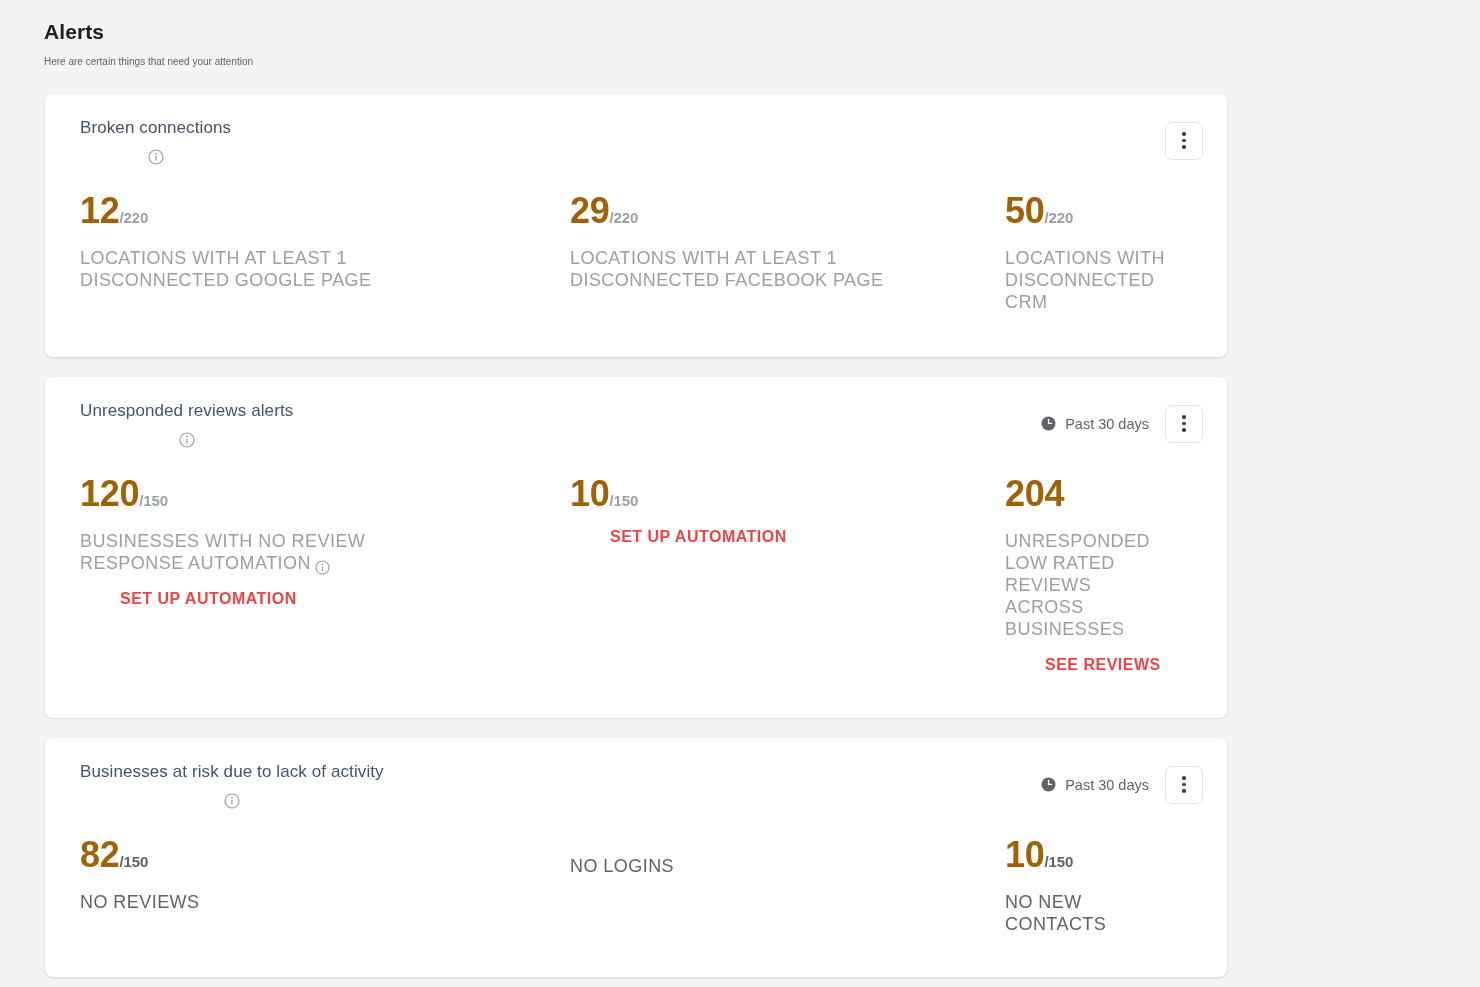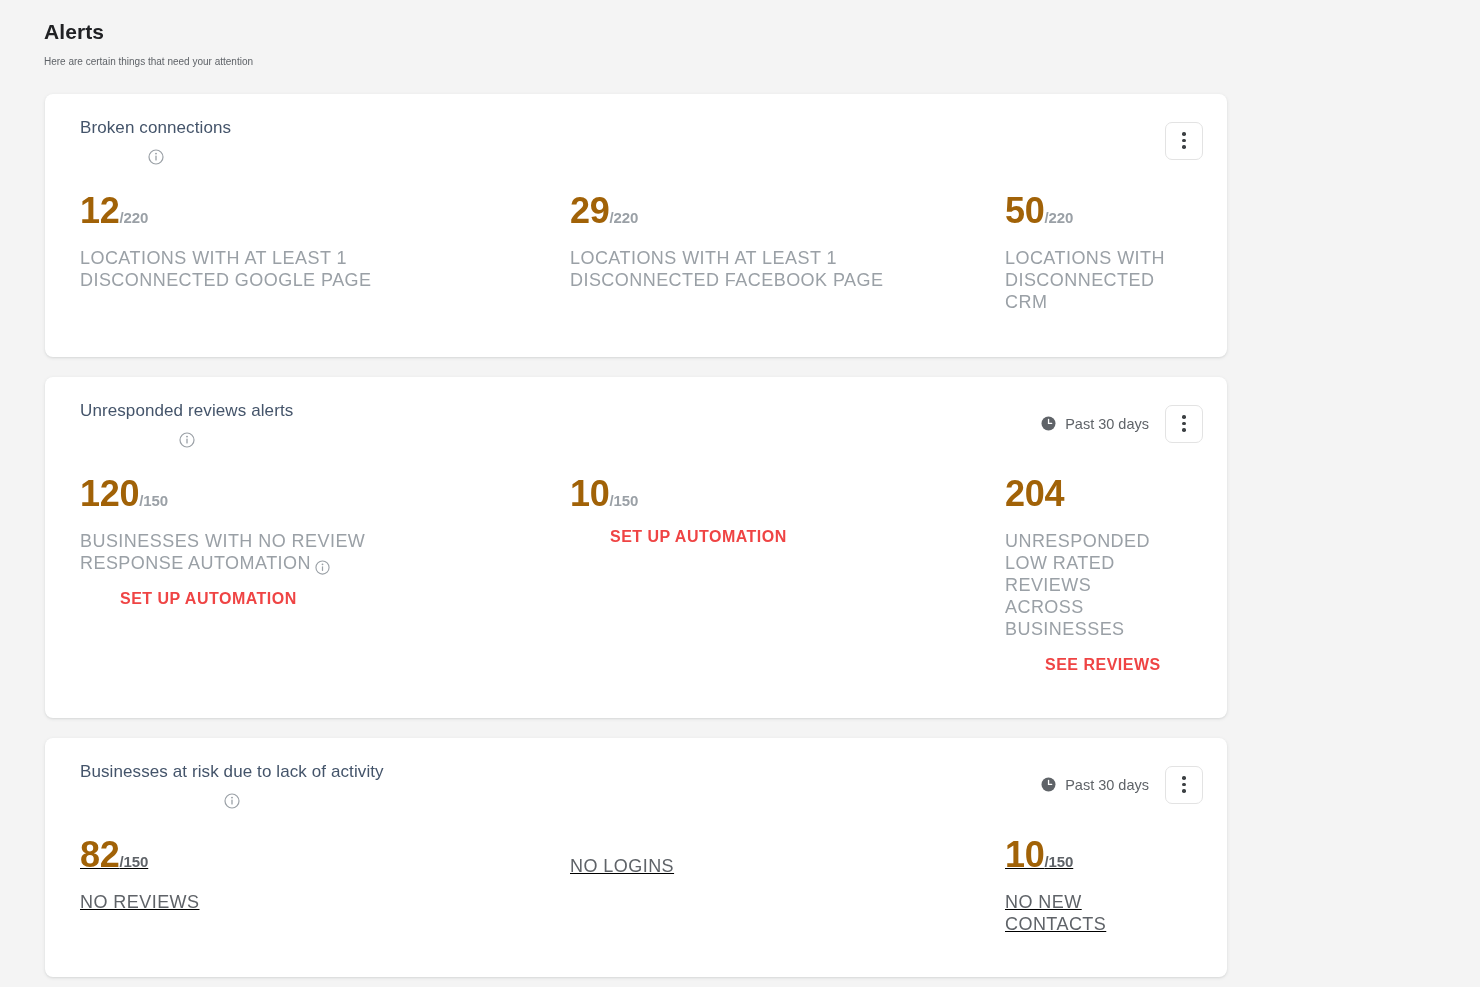--- a/index.html
+++ b/index.html
@@ -182,21 +182,21 @@
     margin-left: 40px;
   }
 
   
   .card.dark-text .metric-den { color: #5f6368; }
   .card.dark-text .metric-label { color: #5f6368; }
 
   
   .card.c1 .metrics { padding-top: 28px; padding-bottom: 44px; }
   .card.c2 .metrics { padding-top: 28px; padding-bottom: 44px; }
-  .card.c3 .metrics { padding-top: 28px; padding-bottom: 42px; text-decoration: underline; }
+  .card.c3 .metrics { padding-top: 28px; padding-bottom: 42px; }
 </style>
 </head>
 <body>
 
 <div class="page">
 
   <div class="page-header">
     <h1 class="page-title">Alerts</h1>
     <p class="page-subtitle">Here are certain things that need your attention</p>
   </div>

